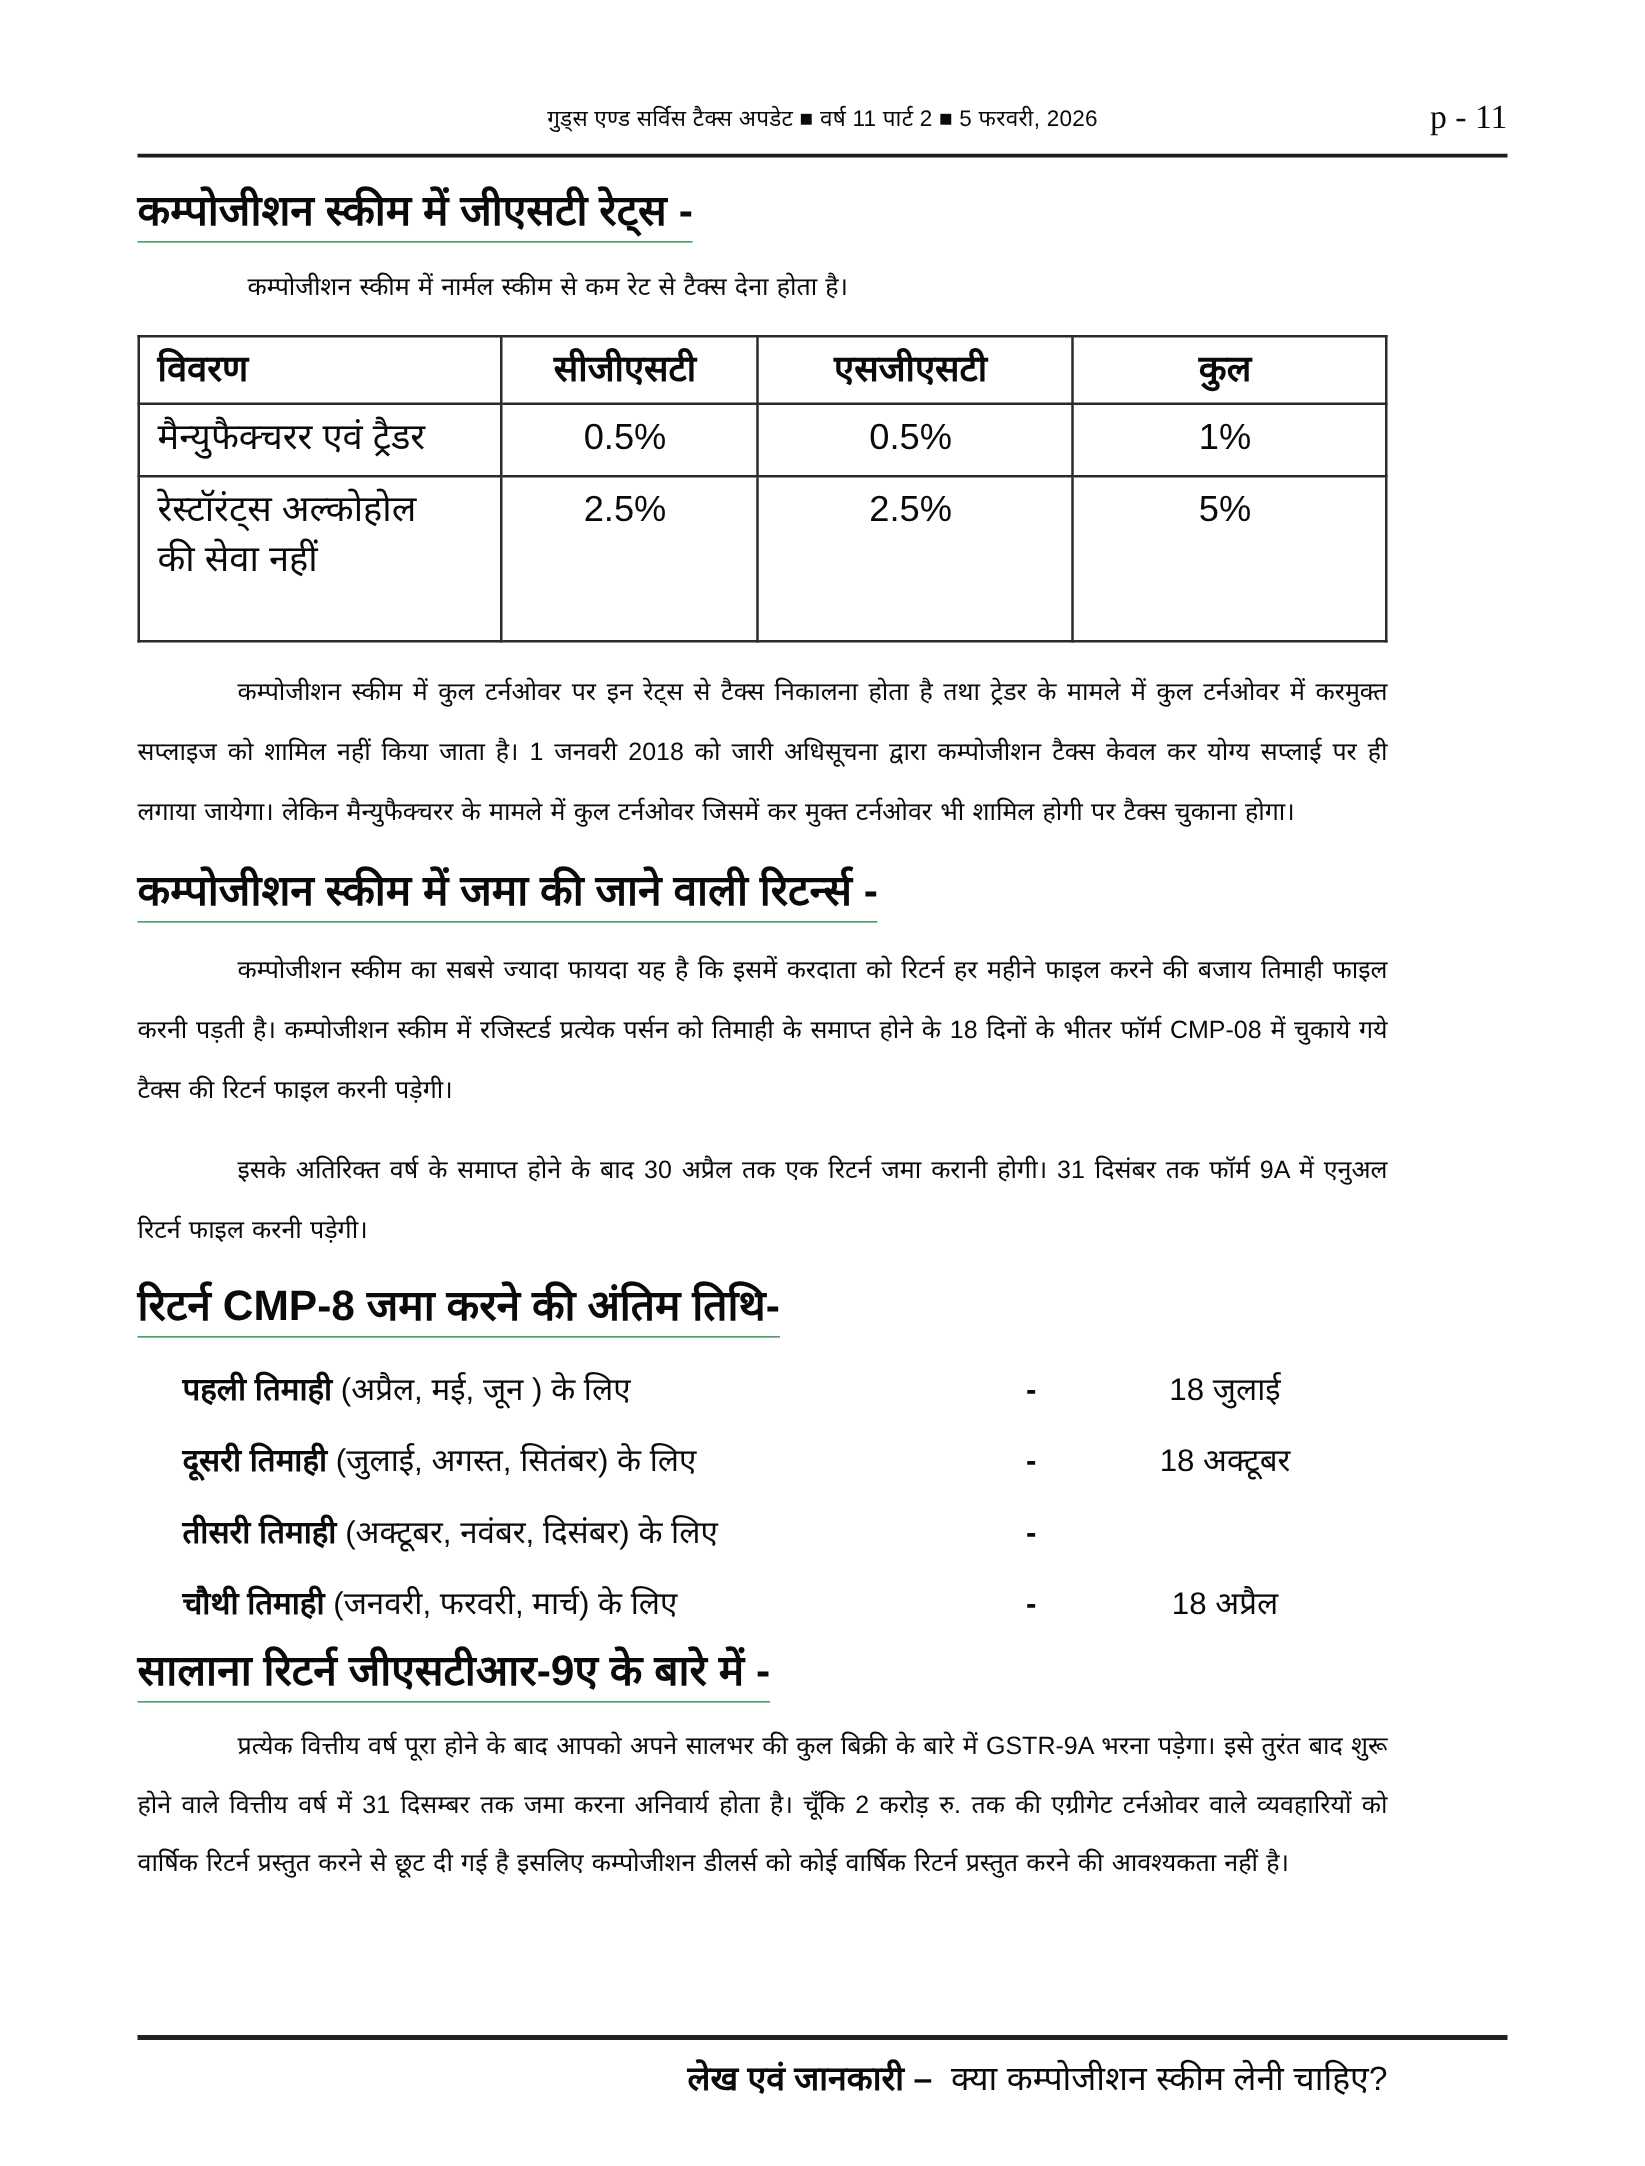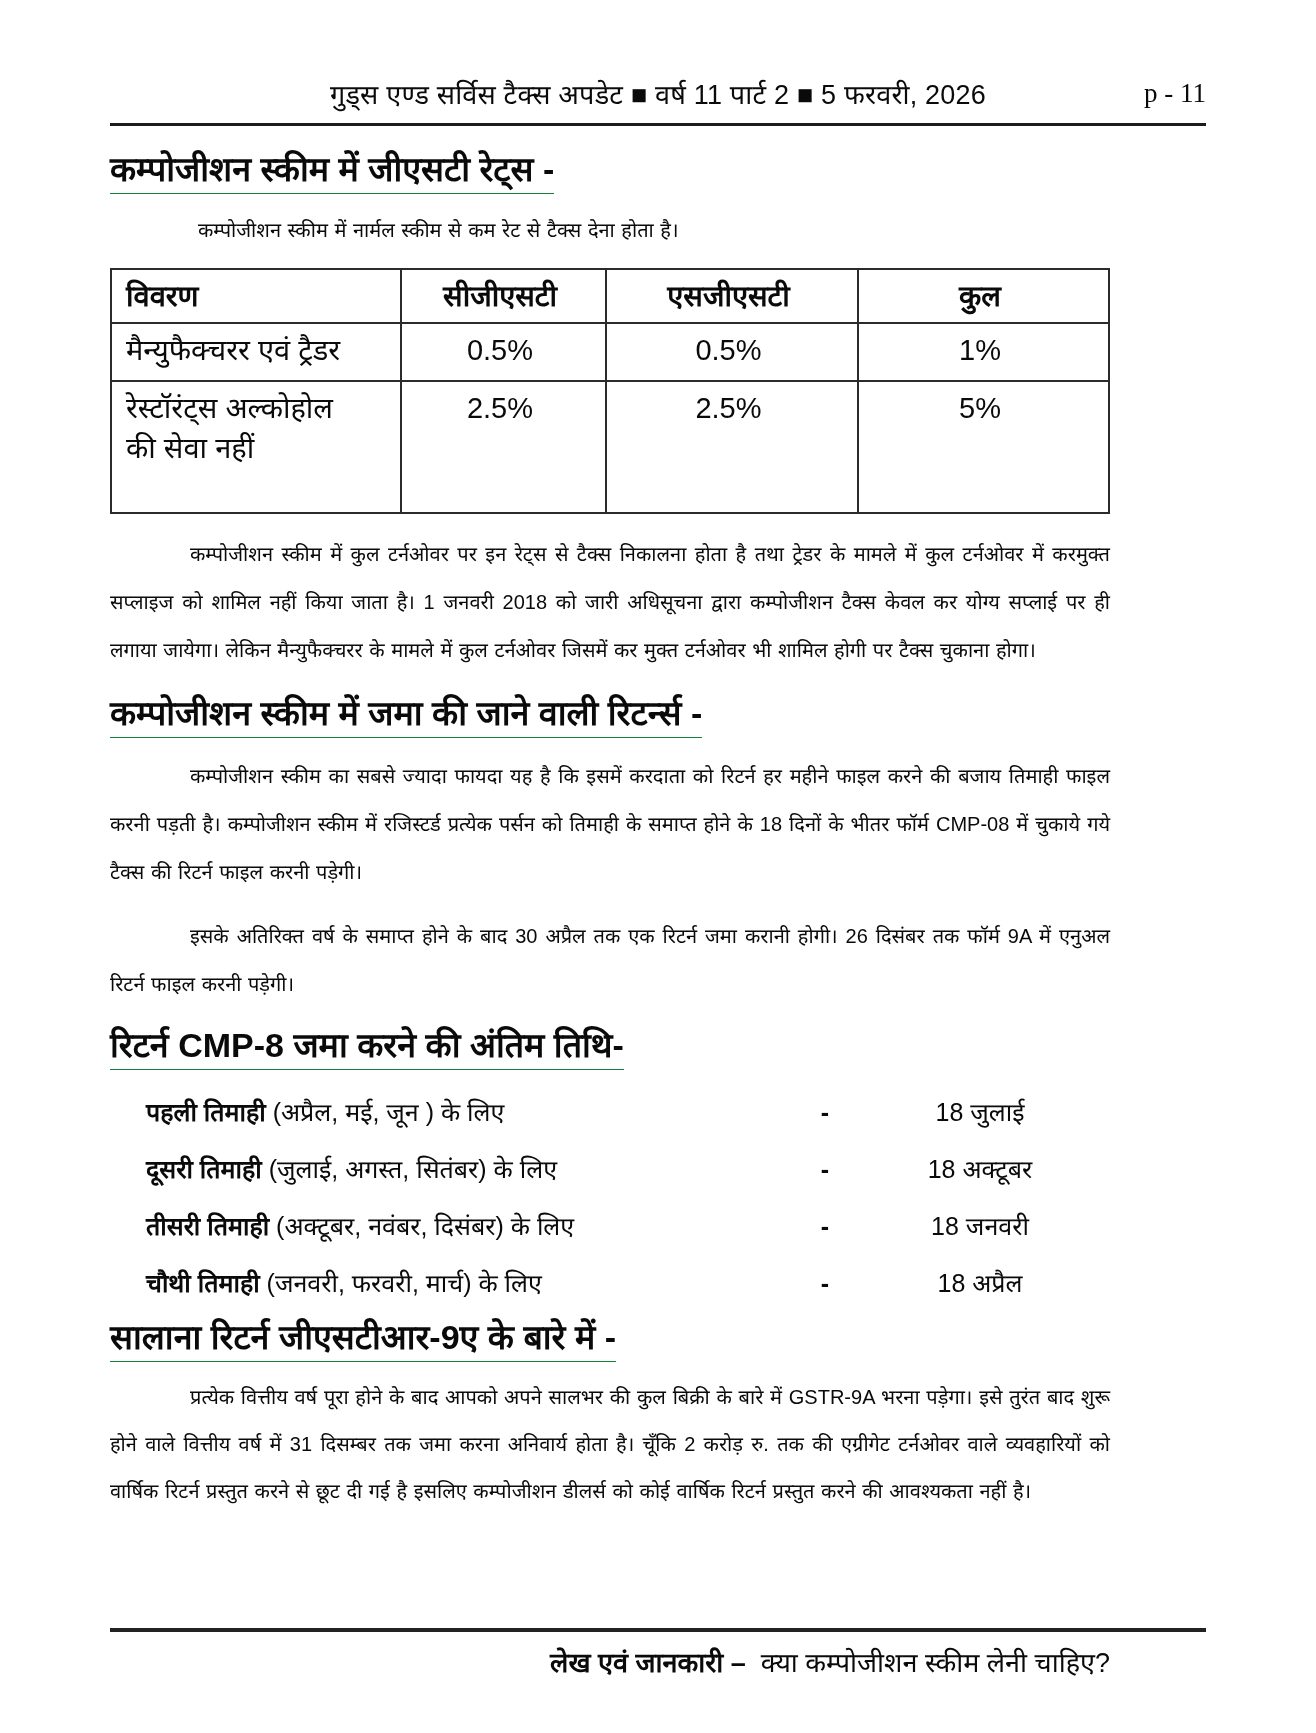--- a/index.html
+++ b/index.html
@@ -9,21 +9,21 @@
     background:#ffffff;
     box-sizing:border-box;
     font-family:"Liberation Sans", sans-serif;
     color:#0a0a0a;
     overflow:hidden;
   }
   .content { position:absolute; left:110px; top:78px; width:1000px; }
 
   
   .page-header { position:relative; width:1096px; }
-  .page-header-row { display:flex; justify-content:center; align-items:baseline; font-size:27px; line-height:34px; }
+  .page-header-row { display:flex; justify-content:center; align-items:baseline; font-size:18px; line-height:34px; }
   .hdr-title { text-align:center; letter-spacing:0.2px; }
   .hdr-page { position:absolute; right:0; top:0; font-family:"Liberation Serif", serif; font-size:27px; }
   .hdr-rule { width:1096px; border-bottom:3px solid #1c1c1c; margin-top:11px; }
 
   
   .h2 { margin:0; font-size:34px; line-height:42px; font-weight:bold; }
   .h2 .h2-inner { display:inline-block; border-bottom:1px solid #15803d; padding-bottom:3px; }
 
   
   .para {
@@ -130,41 +130,40 @@
     </tbody>
       </table>
 
     <p class="para mt-para1">कम्पोजीशन स्कीम में कुल टर्नओवर पर इन रेट्स से टैक्स निकालना होता है तथा ट्रेडर के मामले में कुल टर्नओवर में करमुक्त सप्लाइज को शामिल नहीं किया जाता है। 1 जनवरी 2018 को जारी अधिसूचना द्वारा कम्पोजीशन टैक्स केवल कर योग्य सप्लाई पर ही लगाया जायेगा। लेकिन मैन्युफैक्चरर के मामले में कुल टर्नओवर जिसमें कर मुक्त टर्नओवर भी शामिल होगी पर टैक्स चुकाना होगा।</p>
 
     <h2 class="h2 mt-h2b">
       <span class="h2-inner">कम्पोजीशन स्कीम में जमा की जाने वाली रिटर्न्स -</span>
     </h2>
 
     <p class="para mt-par2">कम्पोजीशन स्कीम का सबसे ज्यादा फायदा यह है कि इसमें करदाता को रिटर्न हर महीने फाइल करने की बजाय तिमाही फाइल करनी पड़ती है। कम्पोजीशन स्कीम में रजिस्टर्ड प्रत्येक पर्सन को तिमाही के समाप्त होने के 18 दिनों के भीतर फॉर्म CMP-08 में चुकाये गये टैक्स की रिटर्न फाइल करनी पड़ेगी।</p>
-    <p class="para mt-par3">इसके अतिरिक्त वर्ष के समाप्त होने के बाद 30 अप्रैल तक एक रिटर्न जमा करानी होगी। 26 दिसंबर तक फॉर्म 9A में एनुअल रिटर्न फाइल करनी पड़ेगी।</p>
+    <p class="para mt-par3">इसके अतिरिक्त वर्ष के समाप्त होने के बाद 30 अप्रैल तक एक रिटर्न जमा करानी होगी। 31 दिसंबर तक फॉर्म 9A में एनुअल रिटर्न फाइल करनी पड़ेगी।</p>
 
     <h2 class="h2 mt-h2c">
       <span class="h2-inner">रिटर्न CMP-8 जमा करने की अंतिम तिथि-</span>
     </h2>
 
     <div class="mt-list">
       <div class="dl-row">
         <span class="dl-label"><span class="dl-q">पहली तिमाही</span><span> (अप्रैल, मई, जून ) के लिए</span></span>
         <span class="dl-dash">-</span>
         <span class="dl-date">18 जुलाई</span>
       </div>
       <div class="dl-row">
         <span class="dl-label"><span class="dl-q">दूसरी तिमाही</span><span>  (जुलाई, अगस्त, सितंबर) के लिए</span></span>
         <span class="dl-dash">-</span>
         <span class="dl-date">18 अक्टूबर</span>
       </div>
       <div class="dl-row">
         <span class="dl-label"><span class="dl-q">तीसरी तिमाही</span><span> (अक्टूबर, नवंबर, दिसंबर) के लिए</span></span>
         <span class="dl-dash">-</span>
-        <span class="dl-date">18 जनवरी</span>
       </div>
       <div class="dl-row">
         <span class="dl-label"><span class="dl-q">चौथी तिमाही</span><span> (जनवरी, फरवरी, मार्च) के लिए</span></span>
         <span class="dl-dash">-</span>
         <span class="dl-date">18 अप्रैल</span>
       </div>
     </div>
 
     <h2 class="h2 mt-h2d">
       <span class="h2-inner">सालाना रिटर्न जीएसटीआर-9ए के बारे में -</span>

